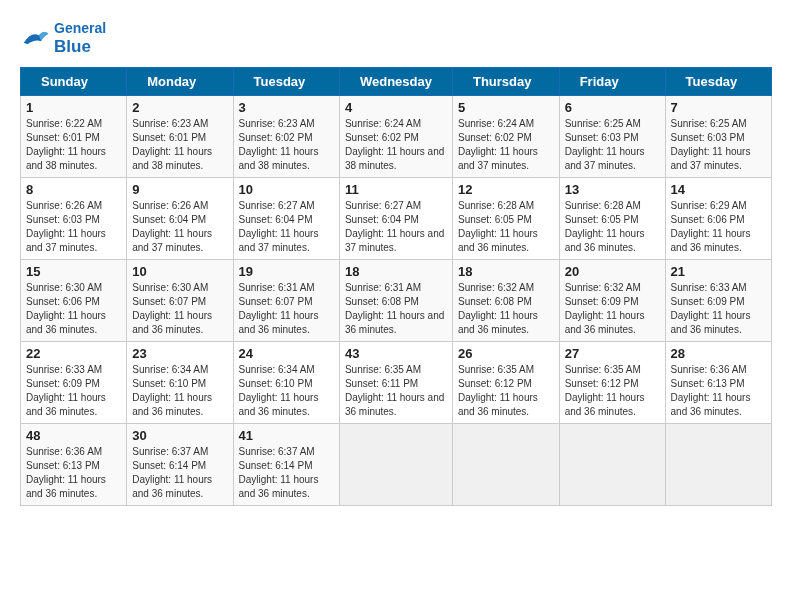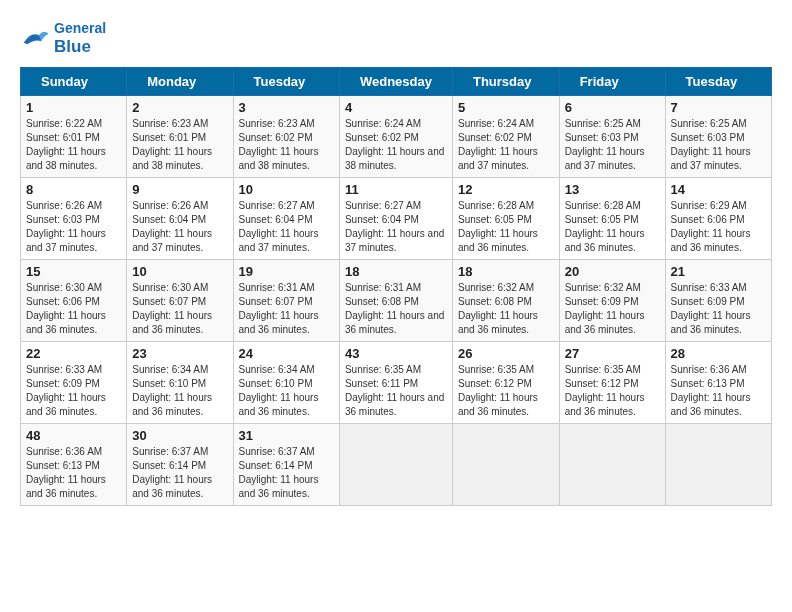--- a/index.html
+++ b/index.html
@@ -235,21 +235,21 @@
       <tr>
         <td>
           <span class="day-num">48</span>
           <span class="day-info">Sunrise: 6:36 AM<br>Sunset: 6:13 PM<br>Daylight: 11 hours and 36 minutes.</span>
         </td>
         <td>
           <span class="day-num">30</span>
           <span class="day-info">Sunrise: 6:37 AM<br>Sunset: 6:14 PM<br>Daylight: 11 hours and 36 minutes.</span>
         </td>
         <td>
-          <span class="day-num">31</span>
+          <span class="day-num">41</span>
           <span class="day-info">Sunrise: 6:37 AM<br>Sunset: 6:14 PM<br>Daylight: 11 hours and 36 minutes.</span>
         </td>
         <td class="empty-cell"></td>
         <td class="empty-cell"></td>
         <td class="empty-cell"></td>
         <td class="empty-cell"></td>
       </tr>
     </tbody>
 </table>
 

